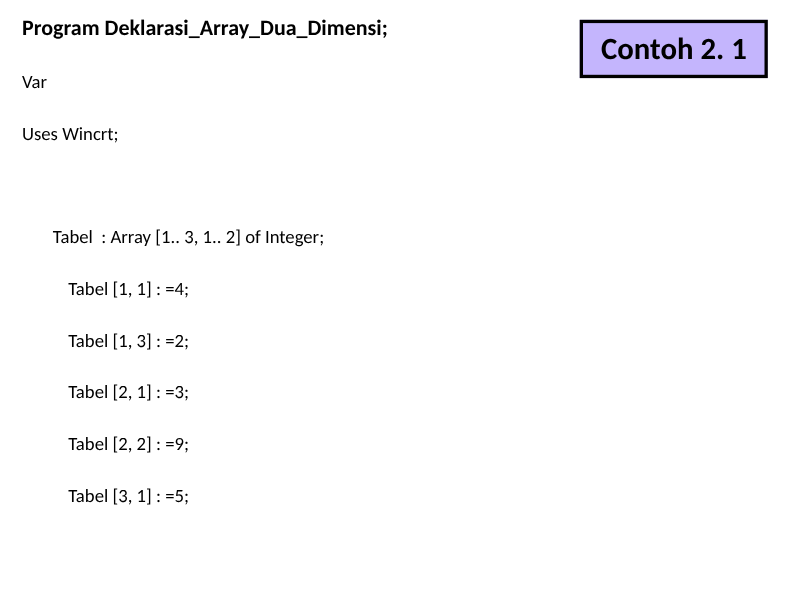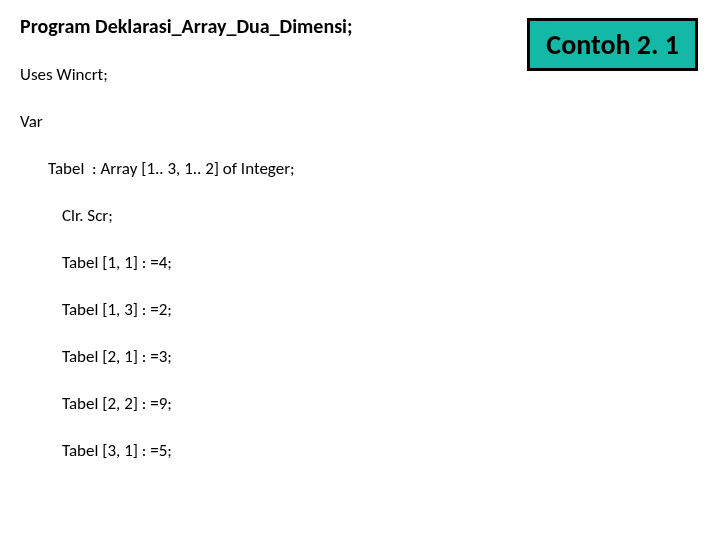--- a/index.html
+++ b/index.html
@@ -23,44 +23,43 @@
     }
     .code-block {
       font-size: 17px;
       line-height: 1.38;
       color: #000;
       white-space: pre;
     }
     .code-line {
       display: block;
     }
-    .indent-1 { padding-left: 28px; }
+    .indent-1 { padding-left: 28px; margin-top: 47px; }
     .indent-2 { padding-left: 42px; }
     .callout {
       position: absolute;
       top: 18px;
       right: 22px;
       border: 3px solid #000;
       padding: 6px 16px;
       font-weight: bold;
       font-size: 28px;
       color: #000;
-      background: #14b8a6;
+      background: #c4b5fd;
     }
   </style>
 </head>
 <body>
 
 <div class="title">Program Deklarasi_Array_Dua_Dimensi;</div>
 
 <div class="code-block">
+<span class="code-line">Var</span>
 <span class="code-line">Uses Wincrt;</span>
-<span class="code-line">Var</span>
 <span class="code-line indent-1">Tabel  : Array [1.. 3, 1.. 2] of Integer;</span>
-<span class="code-line indent-2">Clr. Scr;</span>
 <span class="code-line indent-2">Tabel [1, 1] : =4;</span>
 <span class="code-line indent-2">Tabel [1, 3] : =2;</span>
 <span class="code-line indent-2">Tabel [2, 1] : =3;</span>
 <span class="code-line indent-2">Tabel [2, 2] : =9;</span>
 <span class="code-line indent-2">Tabel [3, 1] : =5;</span>
 
 
 
 
 

